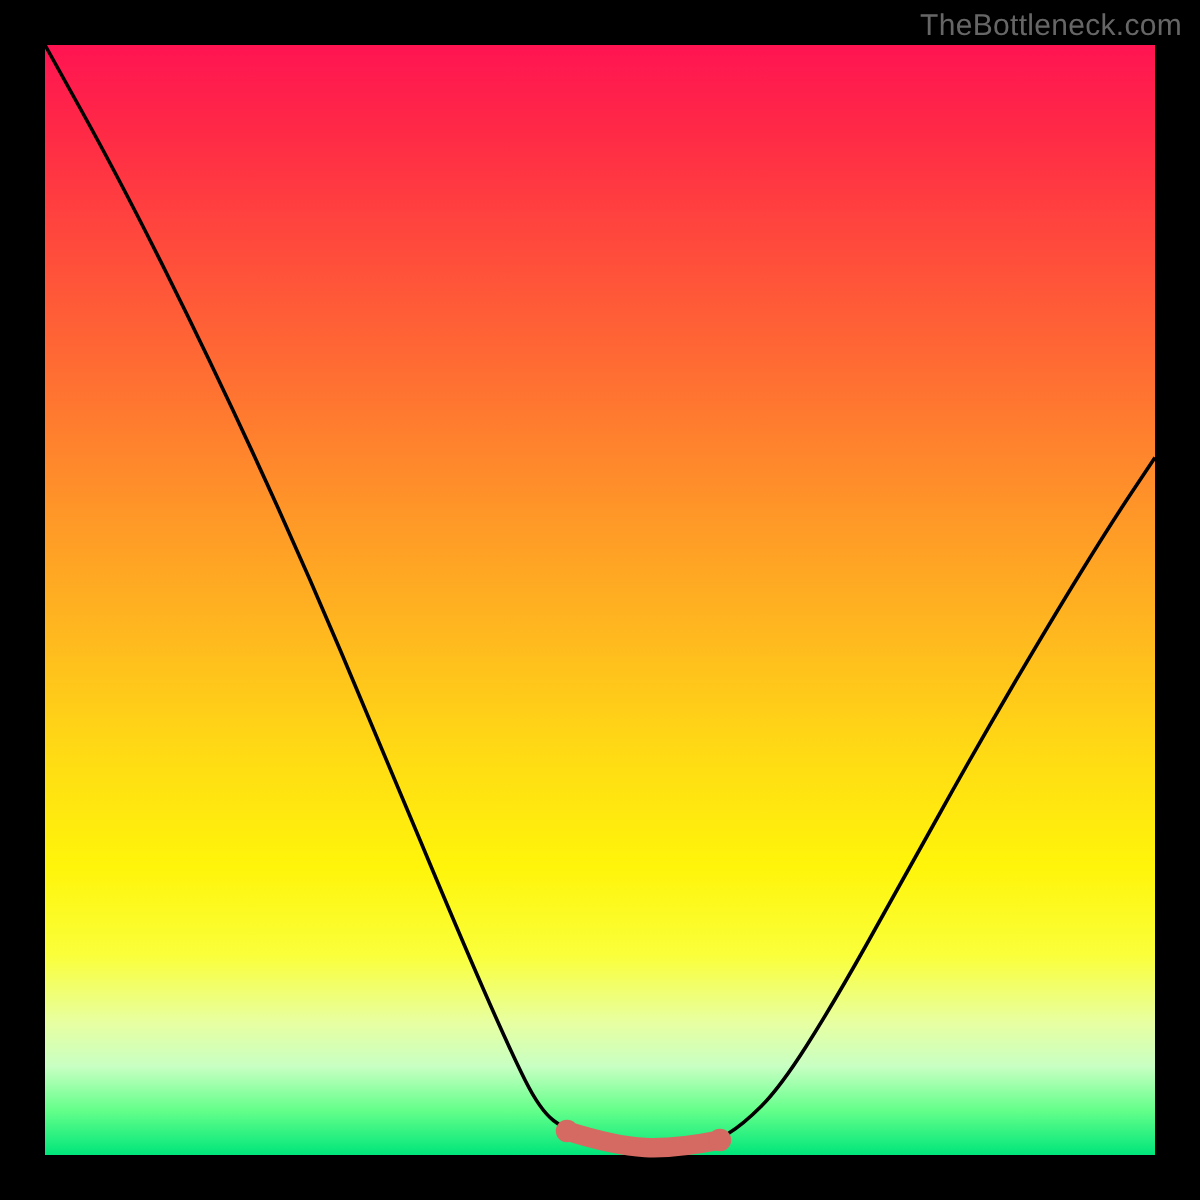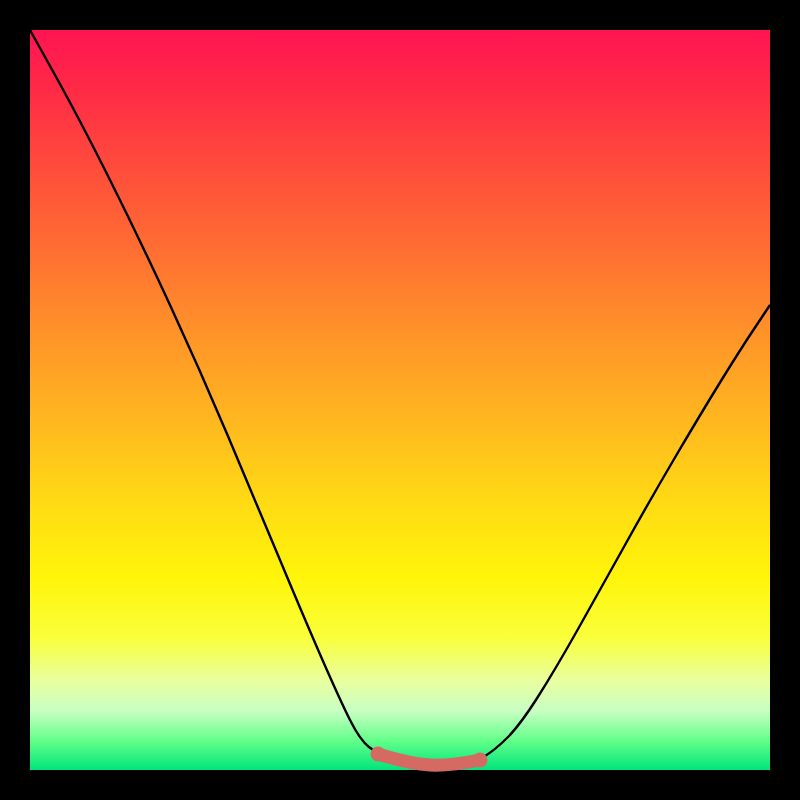--- a/index.html
+++ b/index.html
@@ -74,20 +74,21 @@
   }
   .highlight-dot {
     fill: #d46a62;
   }
 </style>
 </head>
 <body>
 
 <div class="frame">
 
+  <div class="watermark">TheBottleneck.com</div>
 
   <div class="plot-area">
     <svg class="curve" viewBox="0 0 740 740" preserveAspectRatio="none">
       <path id="main-curve" class="curve-main" d="M 0 0 Q 0 0 25 45 Q 50 90 80 150 Q 110 210 140 275 Q 170 340 197.5 405 Q 225 470 250 530 Q 275 590 292.5 630 Q 310 670 320 690 Q 330 710 339 717 Q 348 724 359 728 Q 370 732 382.5 734 Q 395 736 407.5 736 Q 420 736 432.5 734 Q 445 732 455 726 Q 465 720 477.5 707.5 Q 490 695 507.5 667.5 Q 525 640 547.5 600 Q 570 560 595 515 Q 620 470 645 427.5 Q 670 385 690 352.5 Q 710 320 725 297.5 T 740 275"></path>
       <path id="hl-path" class="highlight" d="M 348 724 Q 380 734 400 735 Q 420 736 450 730"></path>
       <circle id="hl-dot-a" class="highlight-dot" r="7.5" cx="348" cy="724"></circle>
       <circle id="hl-dot-b" class="highlight-dot" r="7.5" cx="450" cy="730"></circle>
     </svg>
   </div>
 

